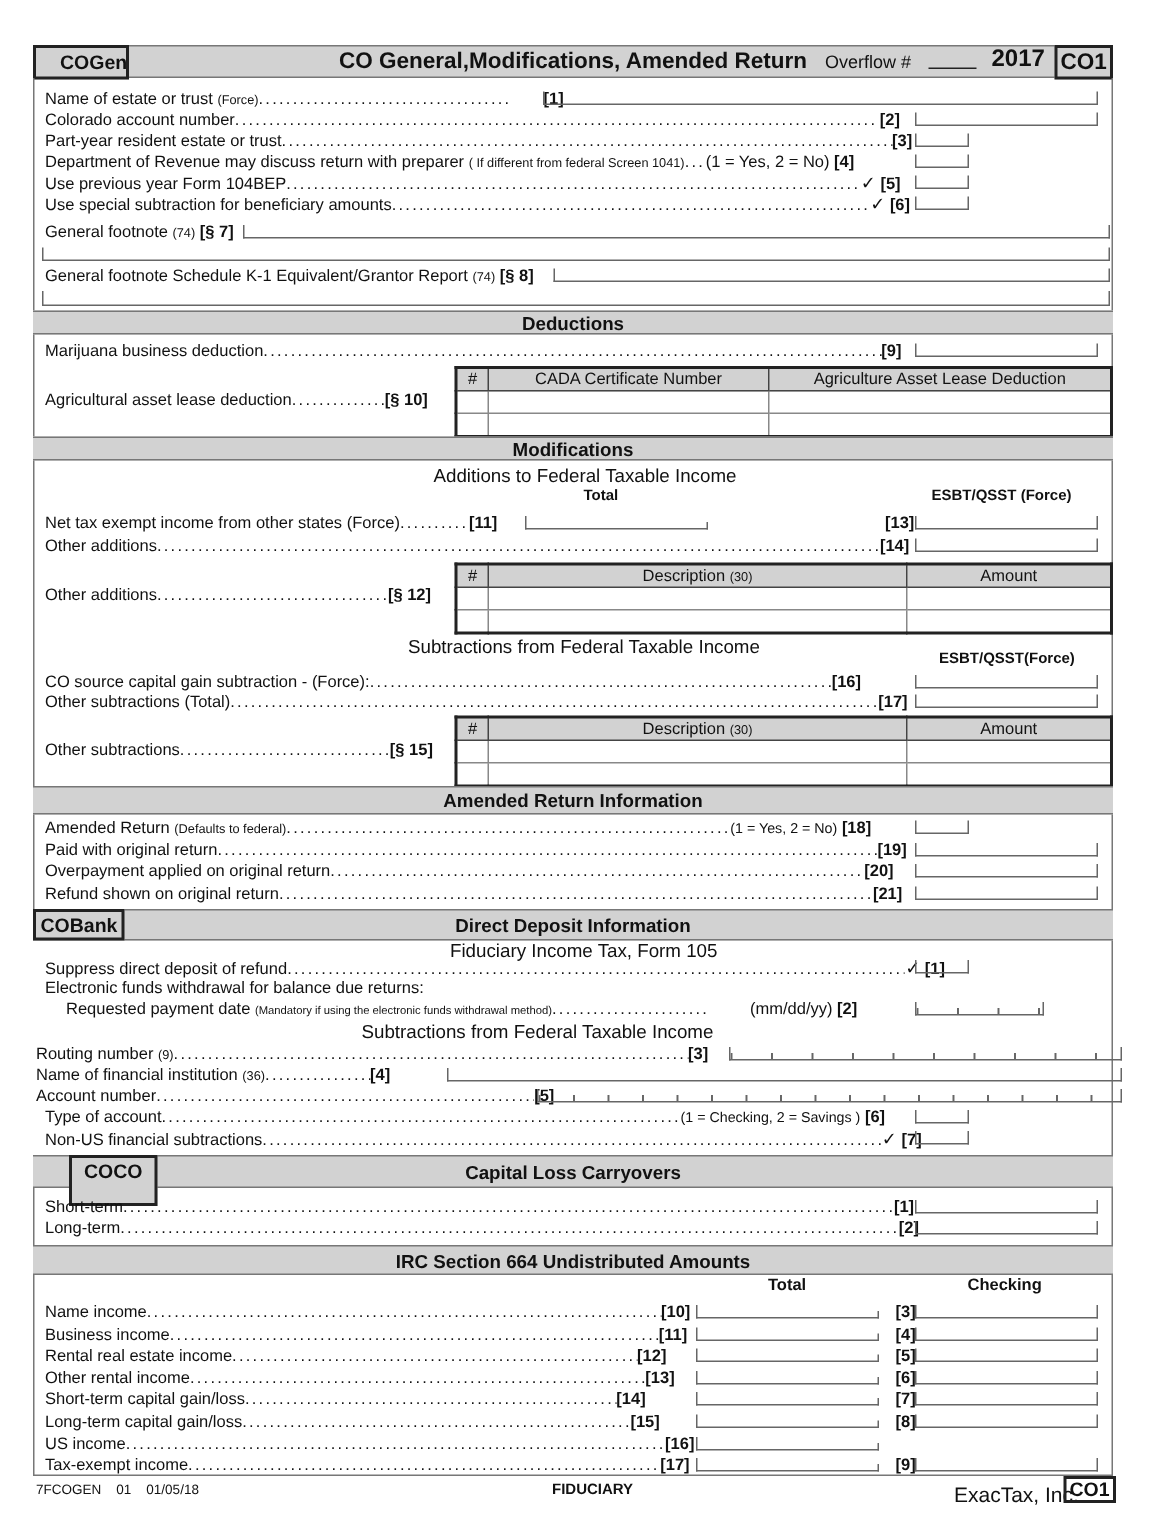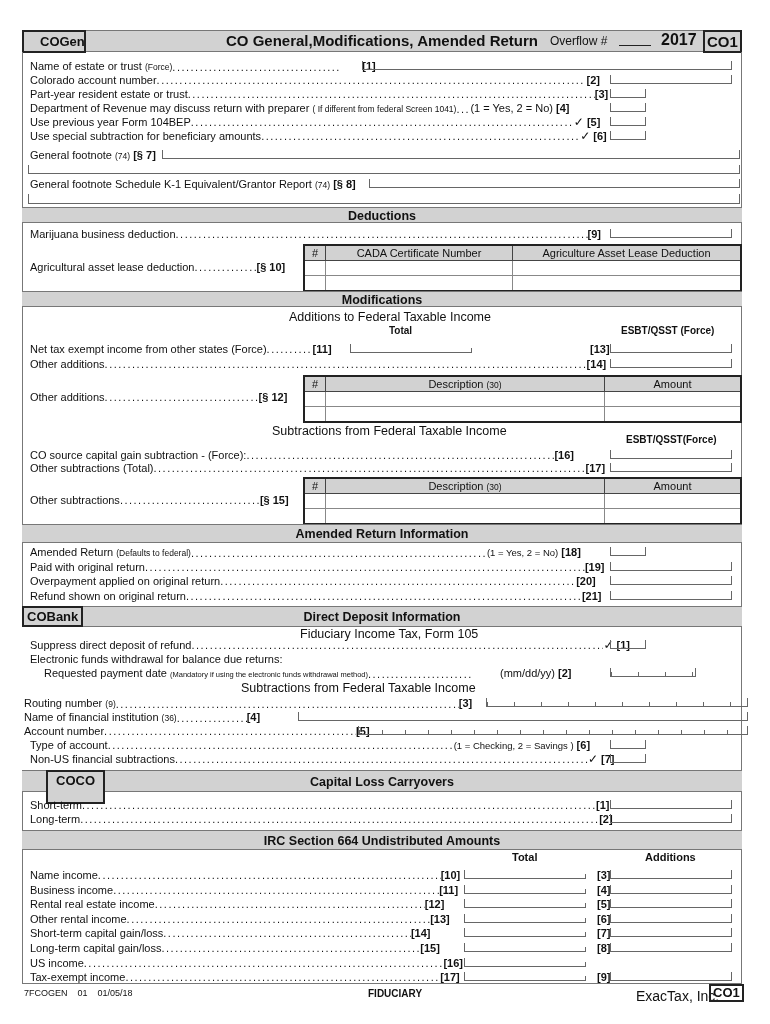--- a/index.html
+++ b/index.html
@@ -283,21 +283,21 @@
 
 <div class="row" style="top:813px;">
   <span>Long-term</span><span class="leader" style="width:519px;"> ..................................................................................................................................</span><span class="num">[2]</span>
 </div>
 <div class="field" style="left:610px;top:814px;width:122px;"></div>
 
 <div class="sect-head" style="top:830px;height:20px;line-height:20px;">IRC Section 664 Undistributed Amounts</div>
 <div class="frame" style="top:850px;height:134px;border-bottom:1px solid #777;"></div>
 
 <div class="colhead" style="left:512px;top:851px;font-size:11px;">Total</div>
-<div class="colhead" style="left:645px;top:851px;font-size:11px;">Additions</div>
+<div class="colhead" style="left:645px;top:851px;font-size:11px;">Checking</div>
 
 <div id="irc-rows">
     <div class="row" style="top: 869px;"><span>Name income</span><span class="leader" style="width:342.8px;"> ........................................................................................................................</span><span class="num">[10]</span></div>
     <div class="field" style="left: 464px; top: 870px; width: 122px; border-right: none;"></div>
     <div class="abs" style="left: 585px; top: 874px; height: 5px; border-left: 1px solid rgb(102, 102, 102);"></div>
     <div class="abs num" style="left: 597px; top: 869px;">[3]</div>
     <div class="field" style="left: 610px; top: 870px; width: 122px;"></div>
     <div class="row" style="top: 884px;"><span>Business income</span><span class="leader" style="width:326px;"> ........................................................................................................................</span><span class="num">[11]</span></div>
     <div class="field" style="left: 464px; top: 885px; width: 122px; border-right: none;"></div>
     <div class="abs" style="left: 585px; top: 889px; height: 5px; border-left: 1px solid rgb(102, 102, 102);"></div>

